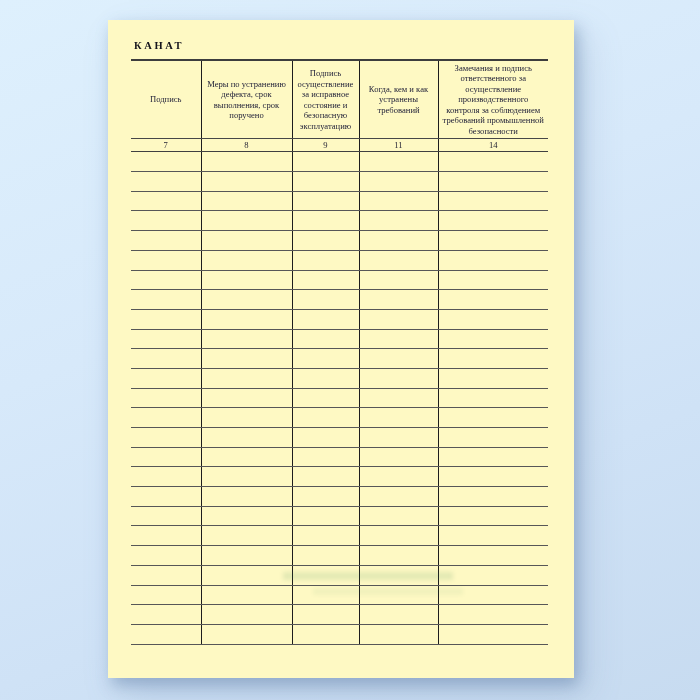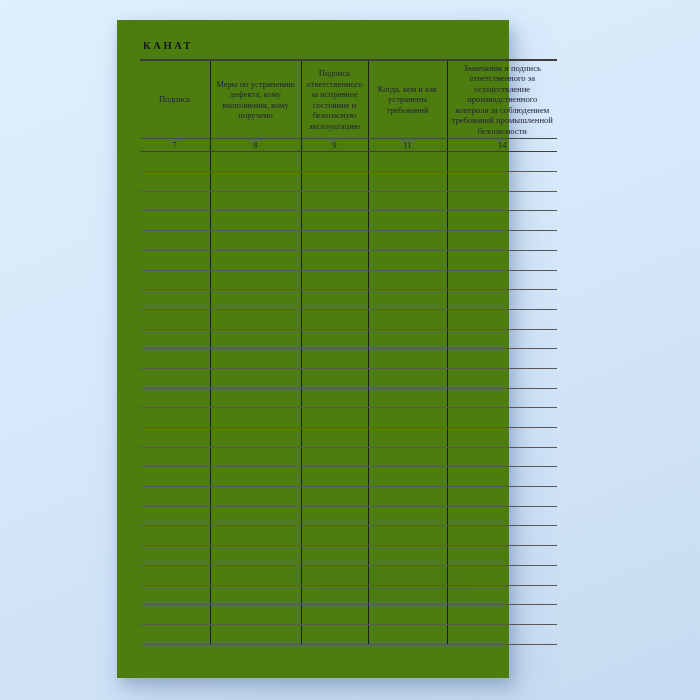--- a/index.html
+++ b/index.html
@@ -11,25 +11,25 @@
     font-family: "Liberation Serif", serif;
   }
   .backdrop {
     position: absolute;
     left: 0; top: 0;
     width: 700px; height: 700px;
     background: linear-gradient(158deg, #def0fd 0%, #d7e9fa 40%, #cfe2f6 70%, #c7dbf0 100%);
   }
   .sheet {
     position: absolute;
-    left: 117px;
+    left: 108px;
     top: 20px;
-    width: 392px;
+    width: 466px;
     height: 658px;
-    background: #4d7c0f;
+    background: #fef9c3;
     box-shadow: 4px 7px 14px rgba(98, 128, 168, 0.45),
                 12px 16px 34px rgba(98, 128, 168, 0.22);
   }
   .page-title {
     position: absolute;
     left: 26px;
     top: 20px;
     font-size: 10.5px;
     font-weight: bold;
     letter-spacing: 2.6px;
@@ -103,22 +103,22 @@
     <colgroup>
         <col style="width: 70px;">
         <col style="width: 91px;">
         <col style="width: 67px;">
         <col style="width: 79px;">
         <col style="width: 110px;">
       </colgroup>
     <thead>
       <tr class="header-row">
           <th>Подпись</th>
-          <th>Меры по устранению дефекта, кому выполнения, кому поручено</th>
-          <th>Подпись ответственного за исправное состояние и безопасную эксплуатацию</th>
+          <th>Меры по устранению дефекта, срок выполнения, срок поручено</th>
+          <th>Подпись осуществление за исправное состояние и безопасную эксплуатацию</th>
           <th>Когда, кем и как устранены требований</th>
           <th>Замечания и подпись ответственного за осуществление производственного контроля за соблюдением требований промышленной безопасности</th>
         </tr>
       <tr class="number-row">
           <th>7</th>
           <th>8</th>
           <th>9</th>
           <th>11</th>
           <th>14</th>
         </tr>

